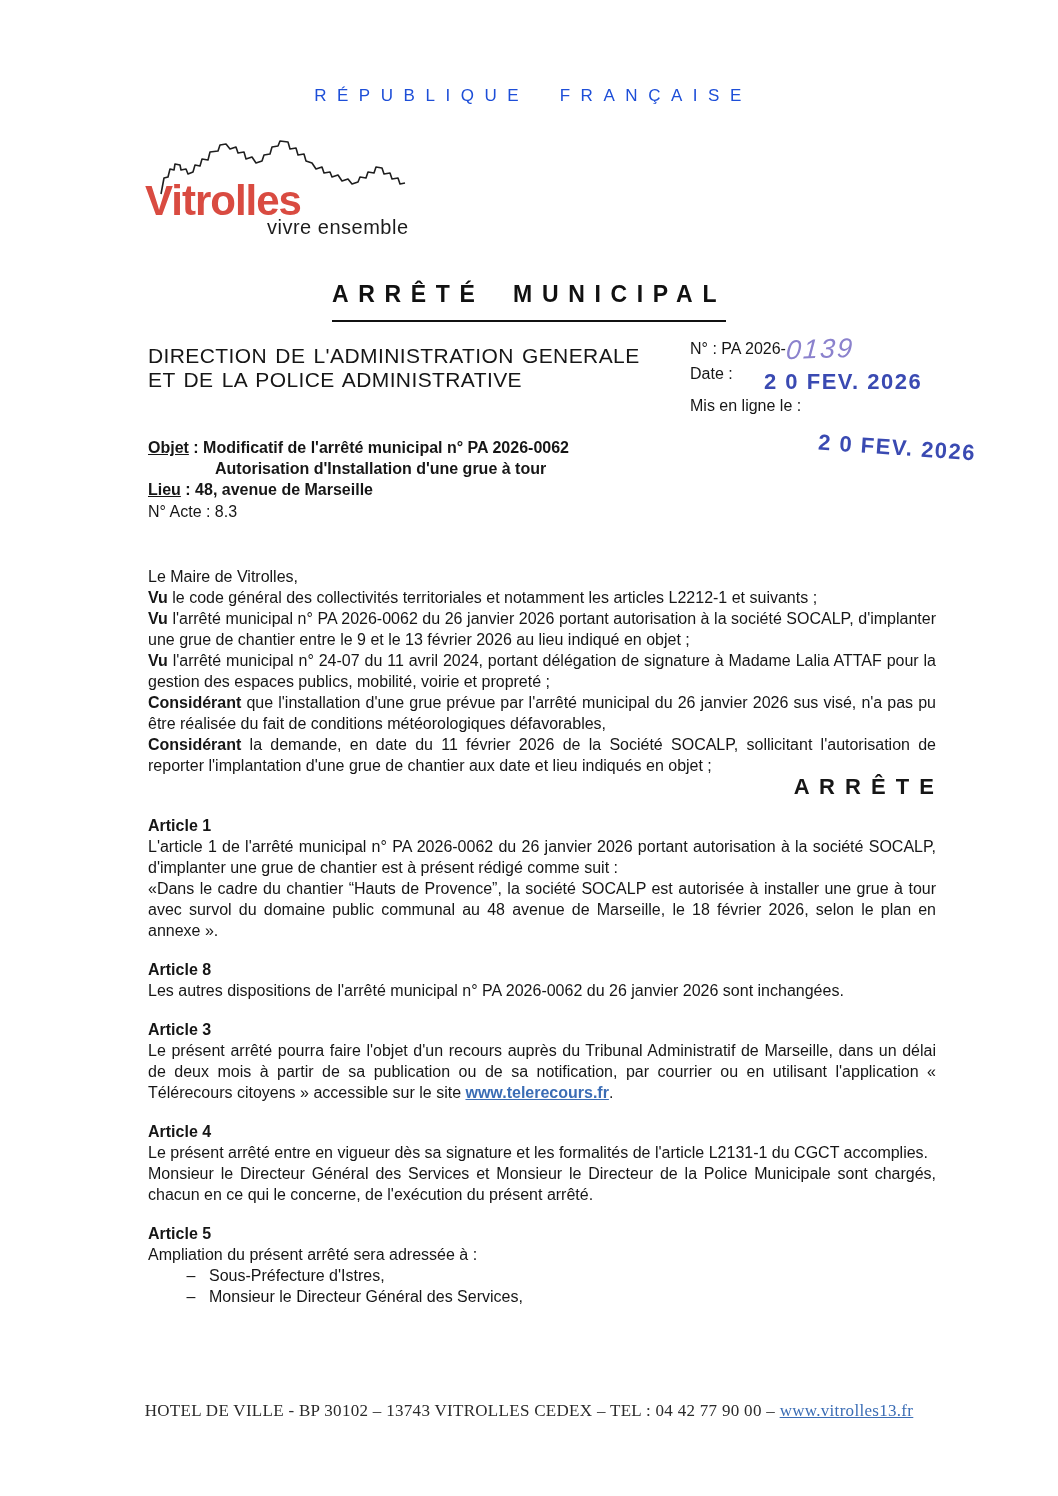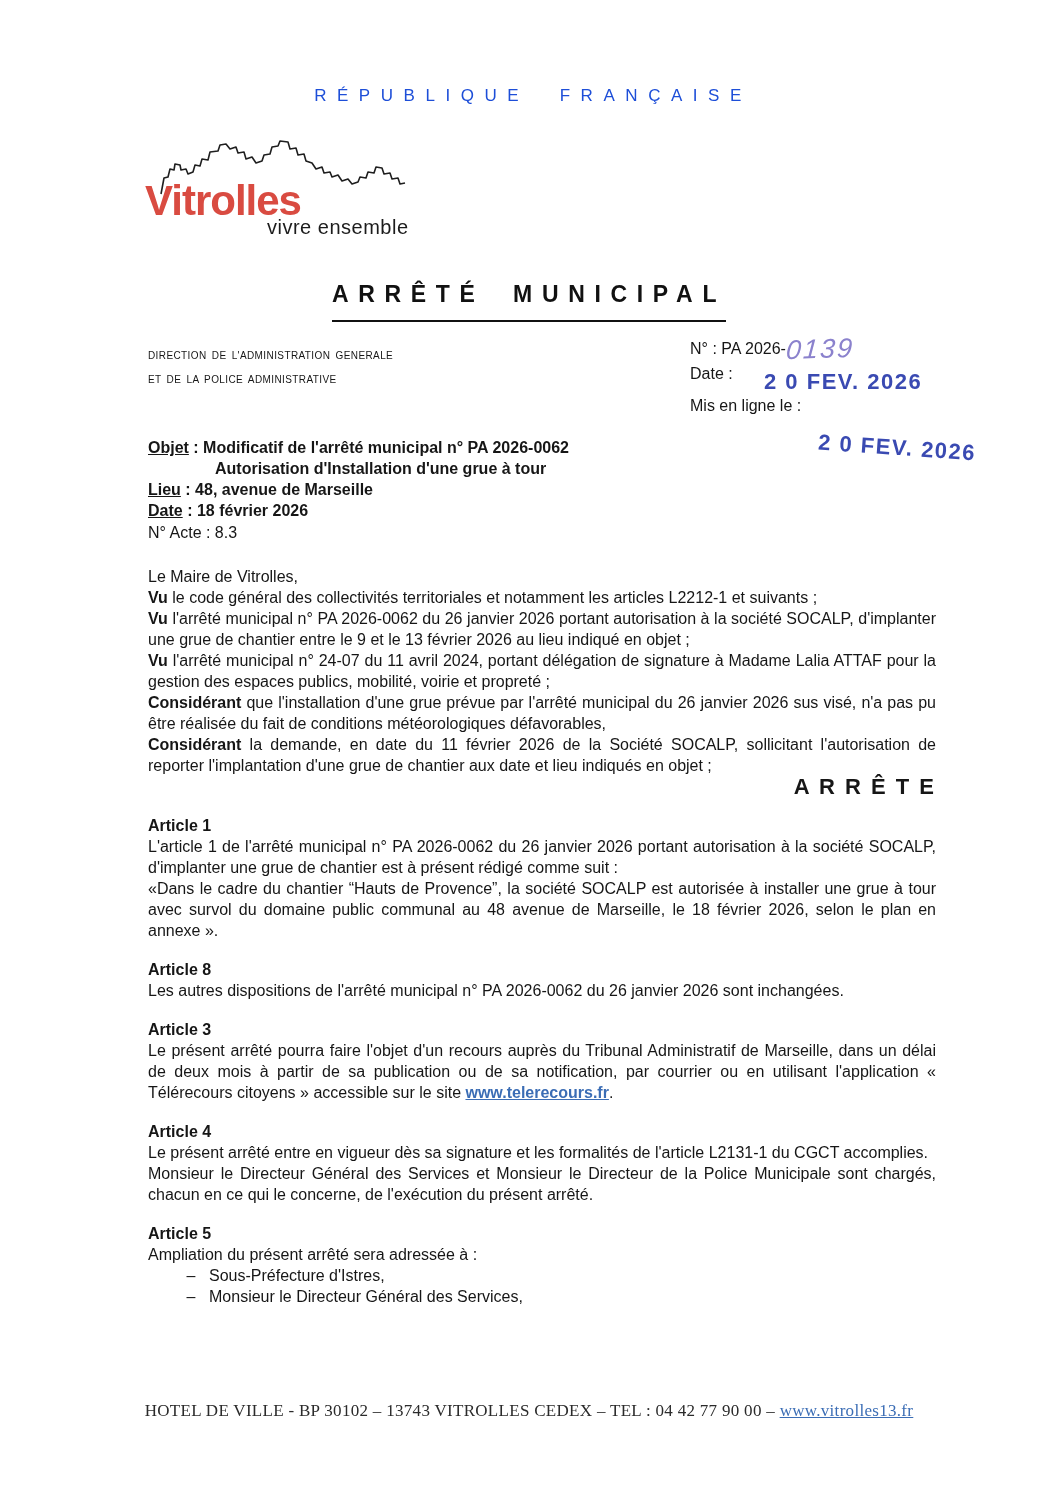--- a/index.html
+++ b/index.html
@@ -64,21 +64,21 @@
     border-bottom: 2.5px solid #111;
     padding-bottom: 12px;
     color: #111;
   }
 
   
   .direction-block {
     position: absolute;
     top: 344px;
     left: 148px;
-    font-size: 10px;
+    font-size: 21px;
     line-height: 24px;
     letter-spacing: 0.4px;
     word-spacing: 2px;
   }
   .meta-right {
     position: absolute;
     top: 340px;
     left: 690px;
     width: 340px;
     font-size: 16px;
@@ -194,23 +194,20 @@
   </div>
 
   <div class="subject-block">
     <div>
       <span class="label">Objet</span><span> : Modificatif de l'arrêté municipal n° PA 2026-0062</span>
     </div>
     <div class="subject-indent">Autorisation d'Installation d'une grue à tour</div>
     <div>
       <span class="label">Lieu</span><span> : 48, avenue de Marseille</span>
     </div>
-    <div>
-      <span class="label">Date</span><span> : 18 février 2026</span>
-    </div>
     <div class="acte-line">N° Acte : 8.3</div>
   </div>
 
   <div class="body-flow">
     <p class="salutation">Le Maire de Vitrolles,</p>
 
     <p class="recital"><span class="lead">Vu</span> <span>le code général des collectivités territoriales et notamment les articles L2212-1 et suivants ;</span></p>
     <p class="recital"><span class="lead">Vu</span> <span>l'arrêté municipal n° PA 2026-0062 du 26 janvier 2026 portant autorisation à la société SOCALP, d'implanter une grue de chantier entre le 9 et le 13 février 2026 au lieu indiqué en objet ;</span></p>
     <p class="recital"><span class="lead">Vu</span> <span>l'arrêté municipal n° 24-07 du 11 avril 2024, portant délégation de signature à Madame Lalia ATTAF pour la gestion des espaces publics, mobilité, voirie et propreté ;</span></p>
     <p class="recital"><span class="lead">Considérant</span> <span>que l'installation d'une grue prévue par l'arrêté municipal du 26 janvier 2026 sus visé, n'a pas pu être réalisée du fait de conditions météorologiques défavorables,</span></p>

